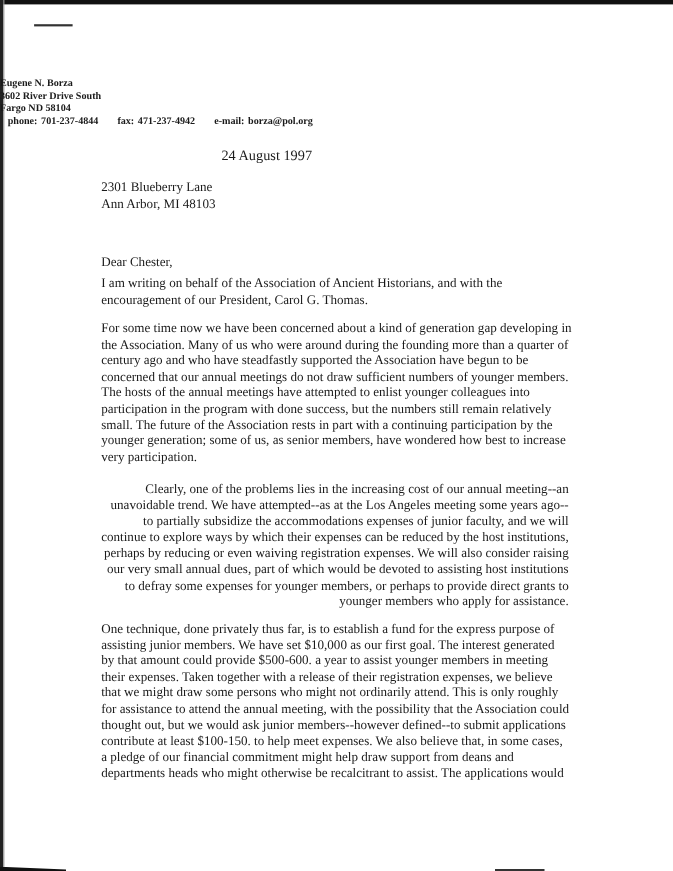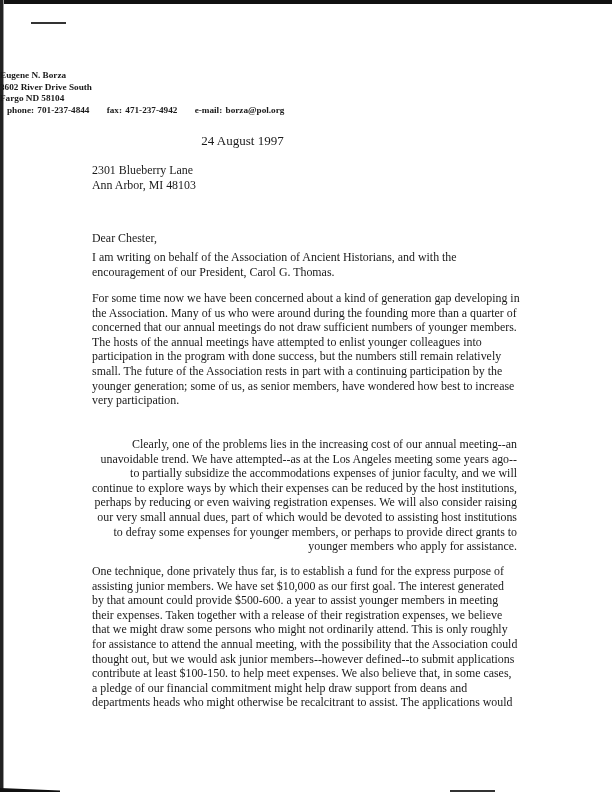--- a/index.html
+++ b/index.html
@@ -72,20 +72,21 @@
 <div class="body-block salutation">Dear Chester,</div>
 
 <div class="body-block para1">
   <span class="line">I am writing on behalf of the Association of Ancient Historians, and with the</span>
   <span class="line">encouragement of our President, Carol G. Thomas.</span>
 </div>
 
 <div class="body-block para2">
   <span class="line">For some time now we have been concerned about a kind of generation gap developing in</span>
   <span class="line">the Association.  Many of us who were around during the founding more than a quarter of</span>
+  <span class="line">century ago and who have steadfastly supported the Association have begun to be</span>
   <span class="line">concerned that our annual meetings do not draw sufficient numbers of younger members.</span>
   <span class="line">The hosts of the annual meetings have attempted to enlist younger colleagues into</span>
   <span class="line">participation in the program with done success, but the numbers still remain relatively</span>
   <span class="line">small.  The future of the Association rests in part with a continuing participation by the</span>
   <span class="line">younger generation; some of us, as senior members, have wondered how best to increase</span>
   <span class="line">very participation.</span>
 </div>
 
 <div class="body-block para3">
   <span class="line">Clearly, one of the problems lies in the increasing cost of our annual meeting--an</span>

